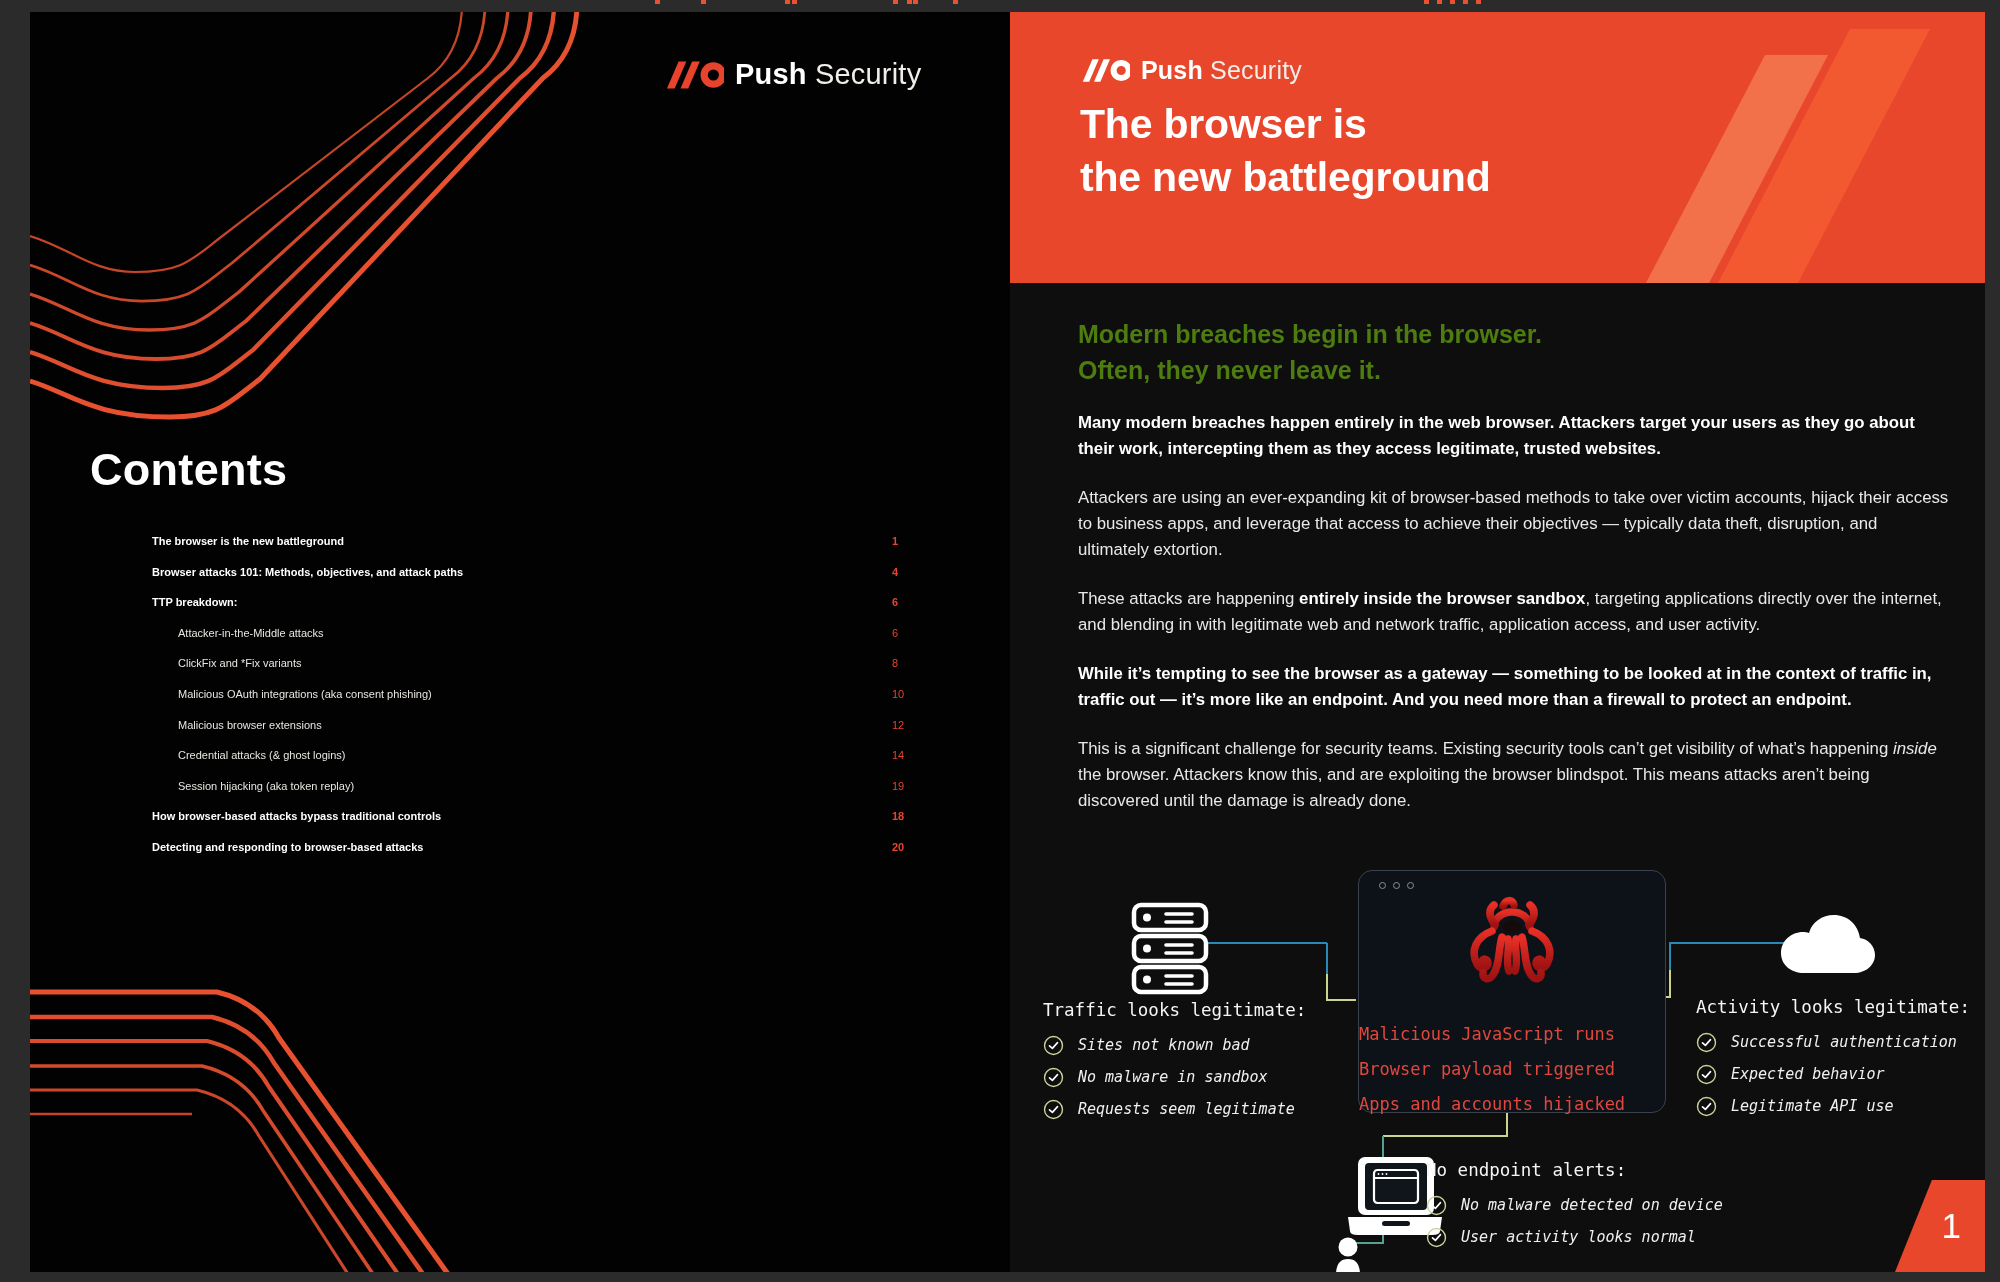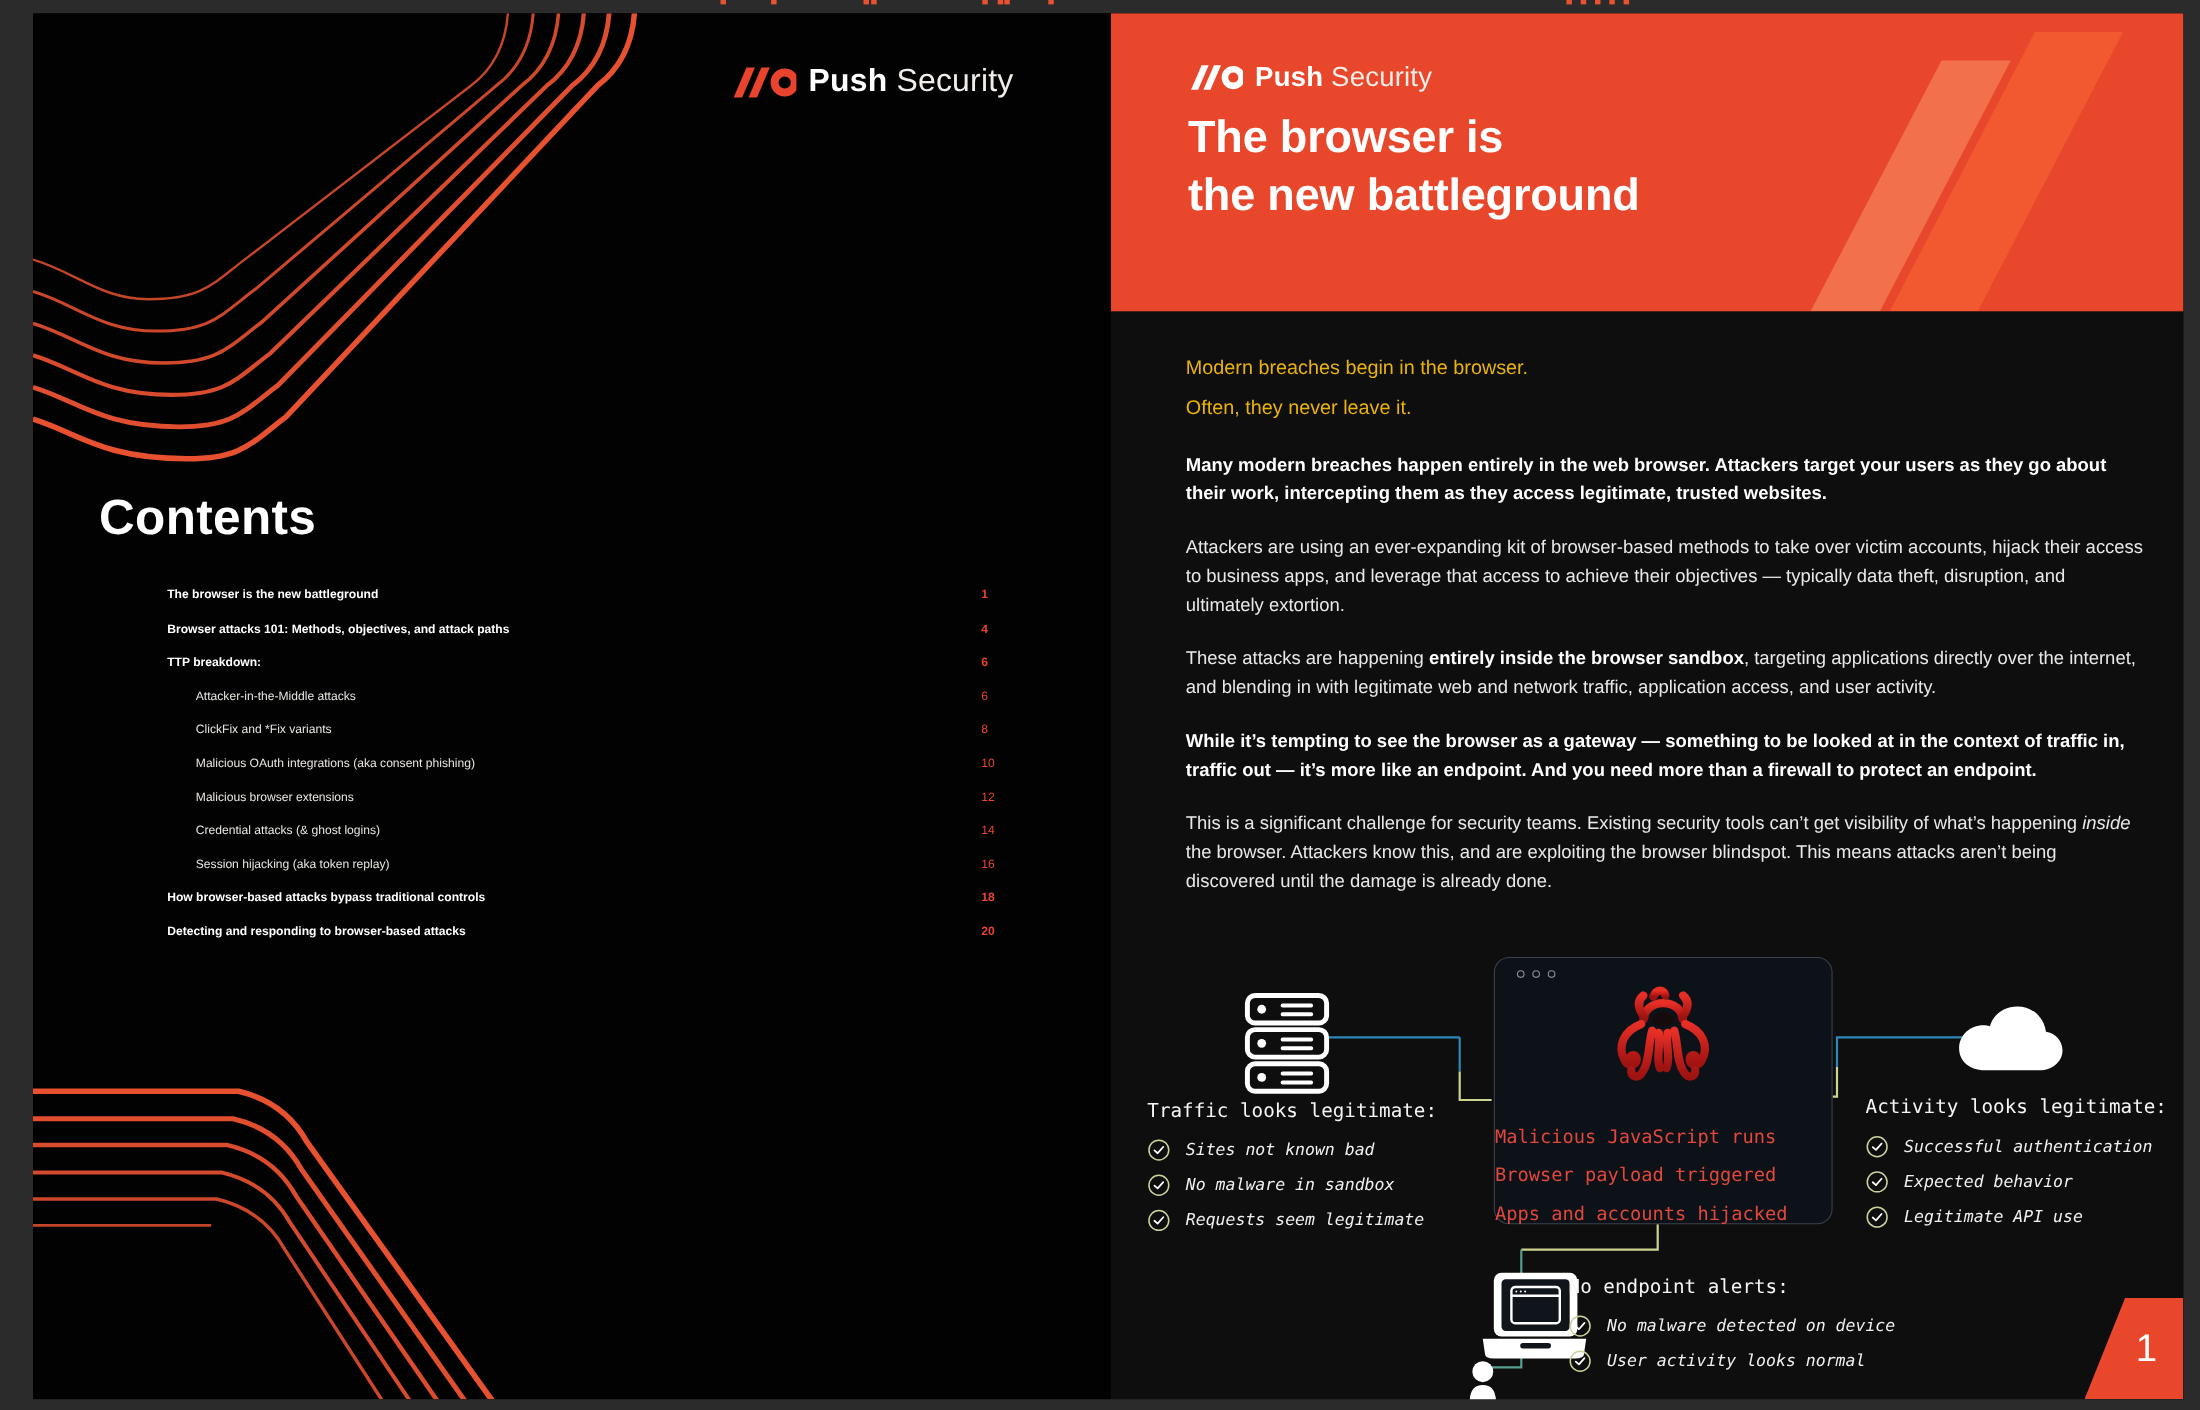--- a/index.html
+++ b/index.html
@@ -24,21 +24,21 @@
   .toc-row.l0 .toc-page { font-weight:700; }
   .toc-row.l1 { font-weight:400; color:#E9E6E1; padding-left:26px; }
   .toc-row.l1 .toc-page { font-weight:400; }
 
   
   .page-right { position:absolute; left:1010px; top:12px; width:975px; height:1260px; background:#0E0E0E; overflow:hidden; }
   .rp-header { position:absolute; left:0; top:0; width:975px; height:271px; background:#E8472B; overflow:hidden; }
   .logo-right { left:72px; top:44px; }
   .logo-right .logo-text { font-size:25px; }
   .rp-title { position:absolute; left:70px; top:86px; font-size:41px; font-weight:700; color:#fff; line-height:53px; letter-spacing:-0.2px; }
-  .subhead { position:absolute; left:68px; top:304px; font-size:18px; font-weight:400; color:#eab308; line-height:36px; }
+  .subhead { position:absolute; left:68px; top:304px; font-size:25px; font-weight:700; color:#4d7c0f; line-height:36px; }
   .body-copy { position:absolute; left:68px; top:398px; width:874px; font-size:16.8px; line-height:26px; color:#E8E8E8; }
   .body-copy p { margin-bottom:23px; }
   .body-copy p.bold { font-weight:700; color:#FFFFFF; }
   .seg-bold { font-weight:700; color:#FFFFFF; }
   .seg-italic { font-style:italic; }
   .diag-heading { font-family:"DejaVu Sans Mono", monospace; font-size:17.5px; color:#F5F5F5; margin-bottom:9px; white-space:nowrap; }
   .check-block { position:absolute; }
   .check-row { display:flex; align-items:center; gap:14px; height:32px; }
   .check-text { font-family:"DejaVu Sans Mono", monospace; font-style:italic; font-size:15px; color:#F0F0F0; white-space:nowrap; }
   .check-icon { width:21px; height:21px; flex:none; }
@@ -146,21 +146,21 @@
           <span class="toc-page">12</span>
         </div>
 
         <div class="toc-row l1">
           <span class="toc-label">Credential attacks (&amp; ghost logins)</span>
           <span class="toc-page">14</span>
         </div>
 
         <div class="toc-row l1">
           <span class="toc-label">Session hijacking (aka token replay)</span>
-          <span class="toc-page">16</span>
+          <span class="toc-page">19</span>
         </div>
 
         <div class="toc-row l0">
           <span class="toc-label">How browser-based attacks bypass traditional controls</span>
           <span class="toc-page">18</span>
         </div>
 
 
         <div class="toc-row l0">
           <span class="toc-label">Detecting and responding to browser-based attacks</span>

